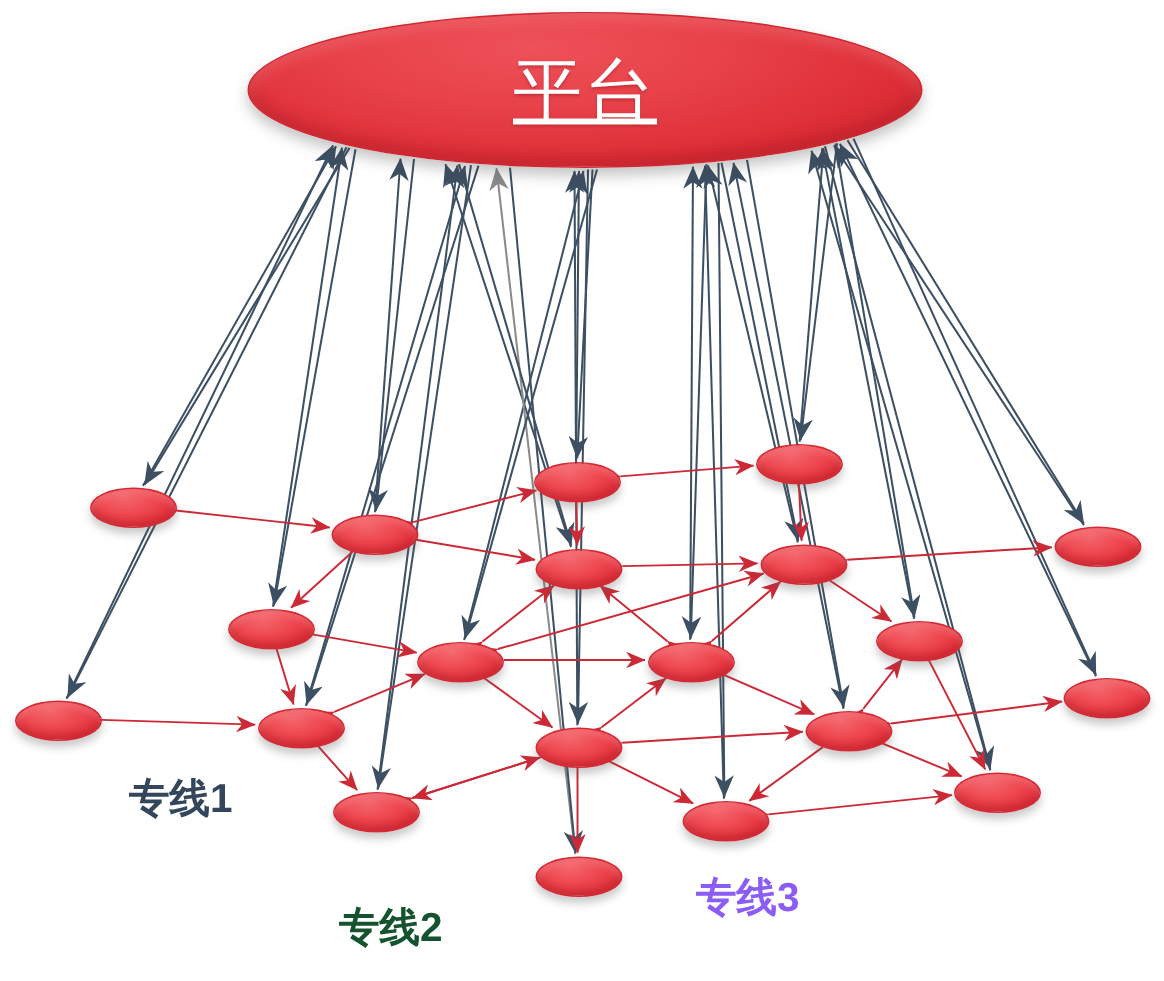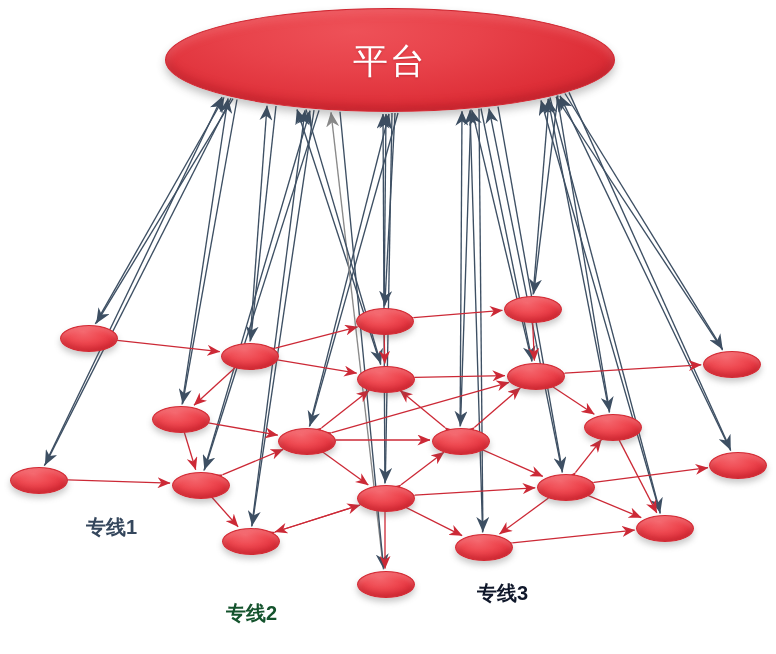--- a/index.html
+++ b/index.html
@@ -16,39 +16,40 @@
     position:absolute;
     display:flex;align-items:center;justify-content:center;
     border-radius:50%;
     background:radial-gradient(ellipse at 42% 22%, #ee5158 0%, #e8424a 34%, #de2f38 68%, #c8222c 100%);
     box-shadow:0 5px 9px rgba(60,60,60,0.30), inset 0 -5px 10px rgba(150,15,25,0.35), inset 0 4px 9px rgba(255,150,155,0.35);
     border:1px solid #cf2630;
     z-index:4;
   }
   .platform-label{
     color:#ffffff;
-    font-size:35px;
+    font-size:46px;
     letter-spacing:2px;
     line-height:1;
     text-shadow:0 1px 2px rgba(130,10,20,0.35);
     user-select:none;
+    text-decoration:underline;
   }
   .node{
     position:absolute;
     width:56px;height:25px;
     border-radius:50%;
     background:radial-gradient(ellipse at 40% 24%, #f4666d 0%, #ef4a52 38%, #e63742 66%, #d3202b 100%);
     box-shadow:0 4px 6px rgba(90,90,90,0.33), inset 0 -3px 6px rgba(160,20,30,0.38), inset 0 3px 5px rgba(255,160,165,0.40);
     border:1px solid #d22a34;
     z-index:3;
   }
   .zone-label{
     position:absolute;
     color:#34465c;
-    font-size:20px;
+    font-size:27px;
     font-weight:bold;
     letter-spacing:0px;
     white-space:nowrap;
     z-index:5;
     user-select:none;
   }
 </style>
 </head>
 <body>
 
@@ -161,14 +162,14 @@
     <div class="node" style="left: 172px; top: 471.5px; width: 56px; height: 25px;"></div>
     <div class="node" style="left: 357px; top: 484.5px; width: 56px; height: 25px;"></div>
     <div class="node" style="left: 537px; top: 473.5px; width: 56px; height: 25px;"></div>
     <div class="node" style="left: 709px; top: 451.5px; width: 56px; height: 25px;"></div>
     <div class="node" style="left: 222px; top: 527.5px; width: 56px; height: 25px;"></div>
     <div class="node" style="left: 455px; top: 533.5px; width: 56px; height: 25px;"></div>
     <div class="node" style="left: 636px; top: 514.5px; width: 56px; height: 25px;"></div>
     <div class="node" style="left: 357px; top: 570.5px; width: 56px; height: 25px;"></div>
     <div class="zone-label" style="left: 86px; top: 514px; color: rgb(52, 70, 92);">专线1</div>
     <div class="zone-label" style="left: 226px; top: 600px; color: #14532d;">专线2</div>
-    <div class="zone-label" style="left: 477px; top: 580px; color: #0f172a;">专线3</div>
+    <div class="zone-label" style="left: 464px; top: 580px; color: #8b5cf6;">专线3</div>
   </div>
 
 </body></html>

